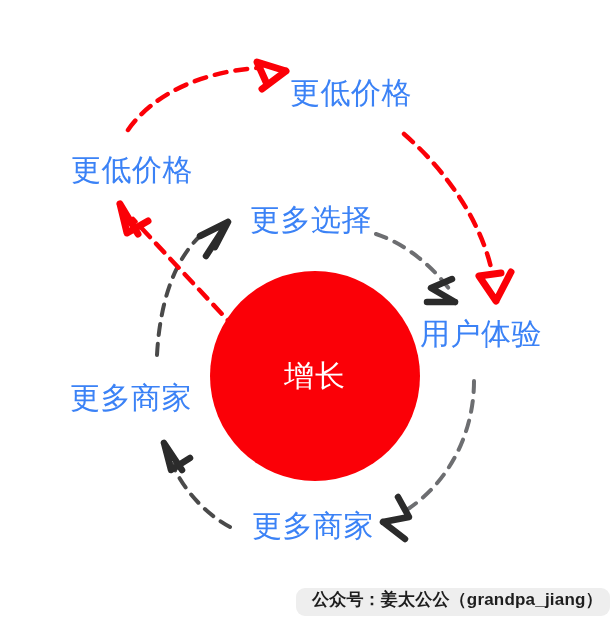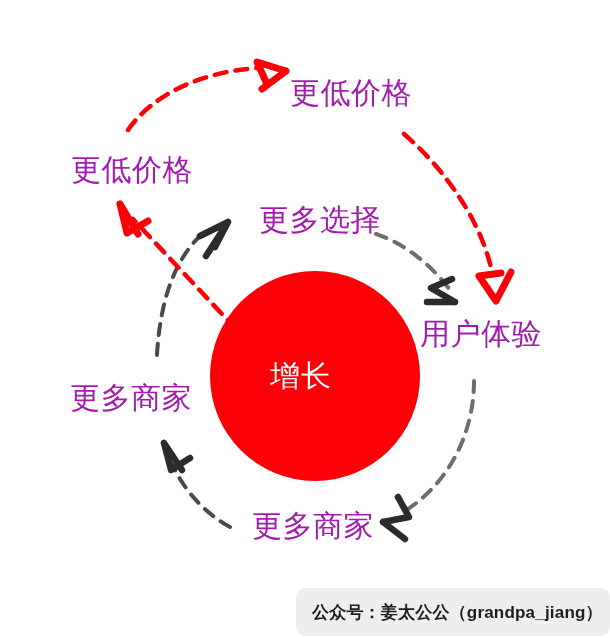--- a/index.html
+++ b/index.html
@@ -19,46 +19,46 @@
     left: 0;
     top: 0;
     width: 610px;
     height: 638px;
   }
   .node-label {
     position: absolute;
     font-family: "Liberation Sans", "DejaVu Sans", sans-serif;
     font-size: 30px;
     font-weight: 500;
-    color: #a21caf;
+    color: #3b82f6;
     white-space: nowrap;
     letter-spacing: 0.5px;
     line-height: 1;
   }
   #core-label {
     position: absolute;
     font-family: Liberation Sans, sans-serif;
     font-size: 30px;
     font-weight: 500;
     color: #ffffff;
     white-space: nowrap;
     letter-spacing: 1px;
     line-height: 1;
-    text-align: left;
+    text-align: center;
   }
   #footer-badge {
     position: absolute;
     left: 296px;
     top: 588px;
     width: 314px;
-    height: 48px;
+    height: 28px;
     background: #eeeeee;
     border-radius: 9px;
     display: flex;
-    align-items: center;
+    align-items: flex-start;
     box-sizing: border-box;
     padding-left: 16px;
   }
   #footer-text {
     font-family: "Liberation Sans", "DejaVu Sans", sans-serif;
     font-size: 17px;
     font-weight: 600;
     color: #1d1d1d;
     white-space: nowrap;
     letter-spacing: 0.2px;
@@ -106,21 +106,21 @@
 
   <circle id="core-circle" cx="315" cy="376" r="105" fill="#fb0007"></circle>
 </svg>
 
 <div id="core-label" style="left: 270px; top: 361px; width: 90px; color: rgb(255, 255, 255);">增长</div>
 
 <div class="node-label" style="left:290px; top:78px;">更低价格</div>
 
 <div class="node-label" style="left:71px; top:155px;">更低价格</div>
 
-<div class="node-label" style="left:259px; top:205px;text-align:right;">更多选择</div>
+<div class="node-label" style="left:250px; top:205px;text-align:right;">更多选择</div>
 
 <div class="node-label" style="left:420px; top:319px;">用户体验</div>
 
 <div class="node-label" style="left:70px; top:383px;">更多商家</div>
 
 <div class="node-label" style="left:252px; top:511px;">更多商家</div>
 
 <div id="footer-badge" style="background: rgb(238, 238, 238);">
   <span id="footer-text">公众号：姜太公公（grandpa_jiang）</span>
 </div>

